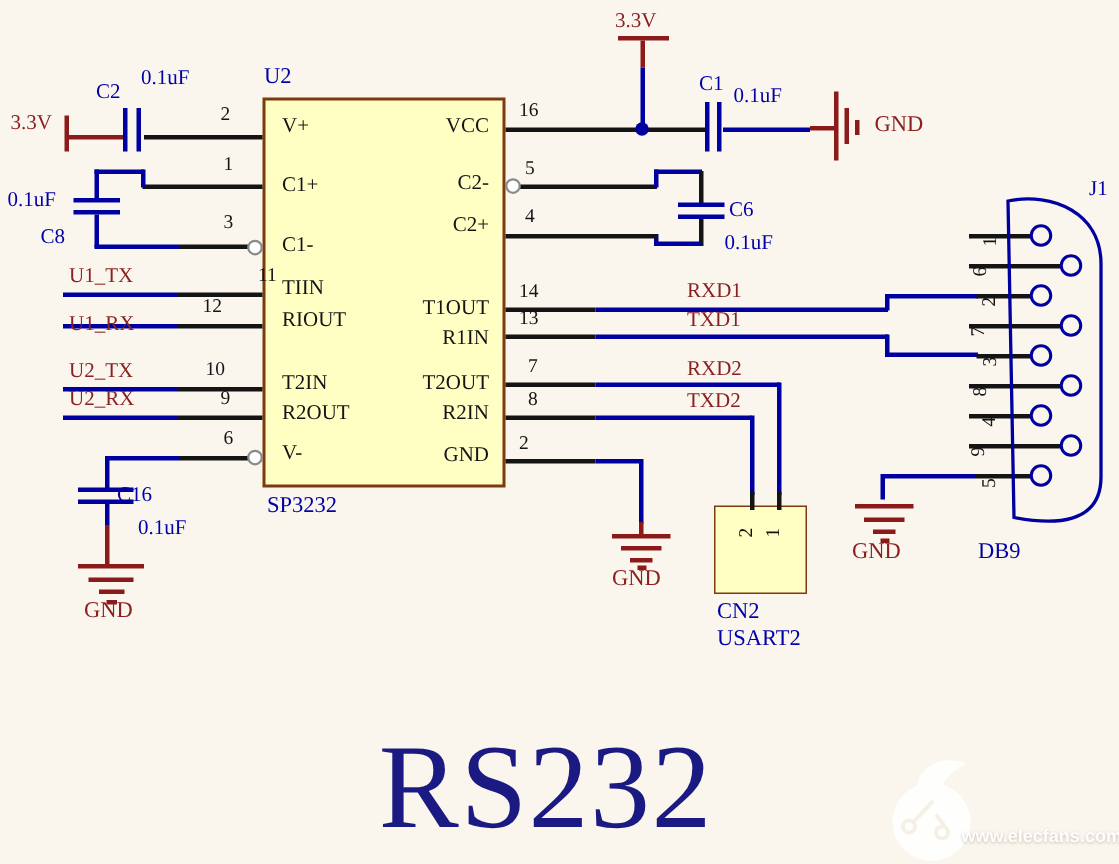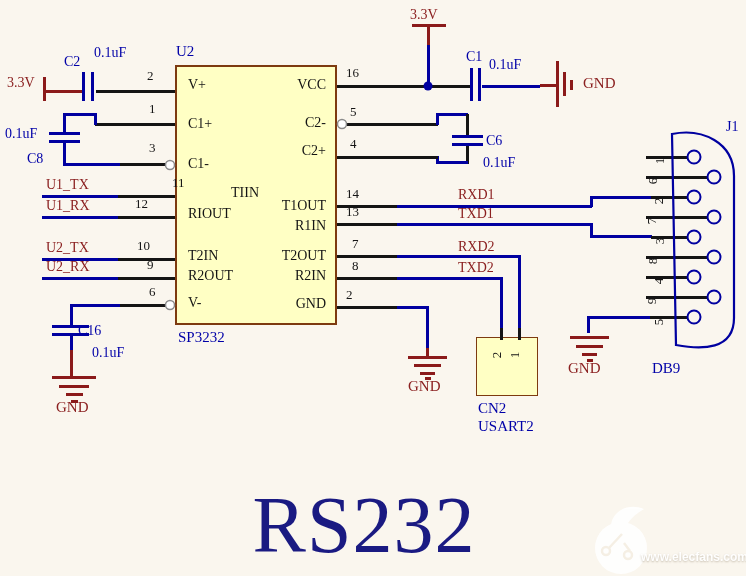--- a/index.html
+++ b/index.html
@@ -170,21 +170,21 @@
     </g>
   </svg>
 
   <div class="t red s14" style="left:7px;top:76px;">3.3V</div>
   <div class="t blu s14" style="left:64px;top:55px;">C2</div>
   <div class="t blu s14" style="left:94px;top:46px;">0.1uF</div>
   <div class="t blu s15" style="left:176px;top:44px;">U2</div>
   <div class="t blu s14" style="left:5px;top:127px;">0.1uF</div>
   <div class="t blu s14" style="left:27px;top:152px;">C8</div>
   <div class="t red s14" style="left:46px;top:178px;">U1_TX</div>
-  <div class="t red s14" style="left:46px;top:199px;text-align:right;">U1_RX</div>
+  <div class="t red s14" style="left:46px;top:210px;text-align:right;">U1_RX</div>
   <div class="t red s14" style="left:46px;top:241px;">U2_TX</div>
   <div class="t red s14" style="left:46px;top:260px;">U2_RX</div>
   <div class="t blu s14" style="left:78px;top:324px;">C16</div>
   <div class="t blu s14" style="left:92px;top:346px;">0.1uF</div>
   <div class="t red s15" style="left:56px;top:400px;">GND</div>
   <div class="t blu s15" style="left:178px;top:330px;">SP3232</div>
 
   <div class="t red s14" style="left:410px;top:8px;">3.3V</div>
   <div class="t blu s14" style="left:466px;top:50px;">C1</div>
   <div class="t blu s14" style="left:489px;top:58px;">0.1uF</div>
@@ -216,21 +216,21 @@
   <div class="t blk s13" style="left:350px;top:137px;">4</div>
   <div class="t blk s13" style="left:346px;top:187px;">14</div>
   <div class="t blk s13" style="left:346px;top:205px;">13</div>
   <div class="t blk s13" style="left:352px;top:237px;">7</div>
   <div class="t blk s13" style="left:352px;top:259px;">8</div>
   <div class="t blk s13" style="left:346px;top:288px;">2</div>
 
   <div class="t blk s14" style="left:188px;top:78px;">V+</div>
   <div class="t blk s14" style="left:188px;top:117px;font-family:Liberation Serif, serif;">C1+</div>
   <div class="t blk s14" style="left:188px;top:157px;">C1-</div>
-  <div class="t blk s14" style="left:188px;top:186px;margin-left:43px;">TIIN</div>
+  <div class="t blk s14" style="left:188px;top:186px;">TIIN</div>
   <div class="t blk s14" style="left:188px;top:207px;">RIOUT</div>
   <div class="t blk s14" style="left:188px;top:249px;">T2IN</div>
   <div class="t blk s14" style="left:188px;top:269px;">R2OUT</div>
   <div class="t blk s14" style="left:188px;top:296px;">V-</div>
 
   <div class="t blk s14" style="left:226px;top:78px;width:100px;text-align:right;">VCC</div>
   <div class="t blk s14" style="left:226px;top:116px;width:100px;text-align:right;">C2-</div>
   <div class="t blk s14" style="left:226px;top:144px;width:100px;text-align:right;">C2+</div>
   <div class="t blk s14" style="left:226px;top:199px;width:100px;text-align:right;">T1OUT</div>
   <div class="t blk s14" style="left:226px;top:219px;width:100px;text-align:right;">R1IN</div>

